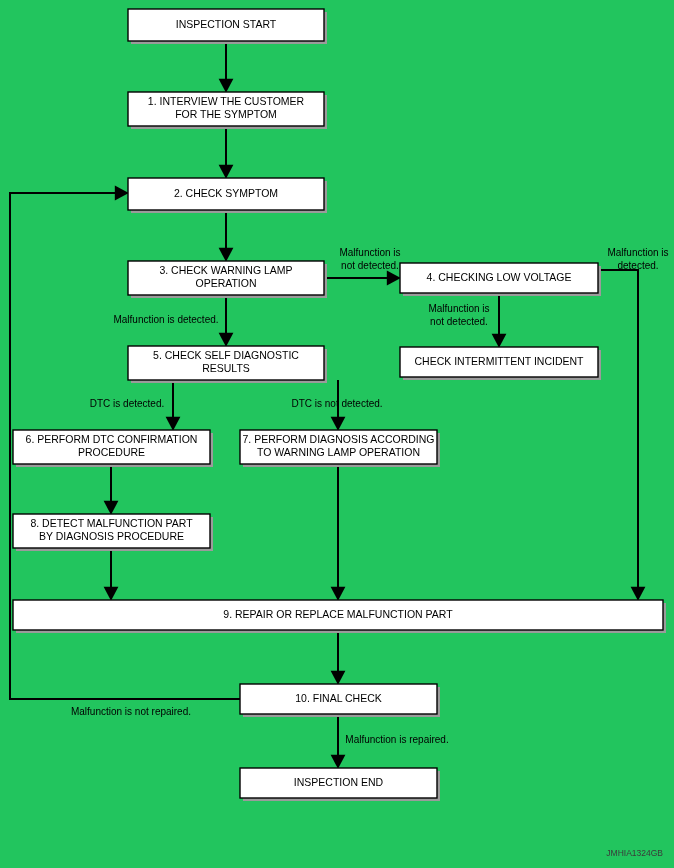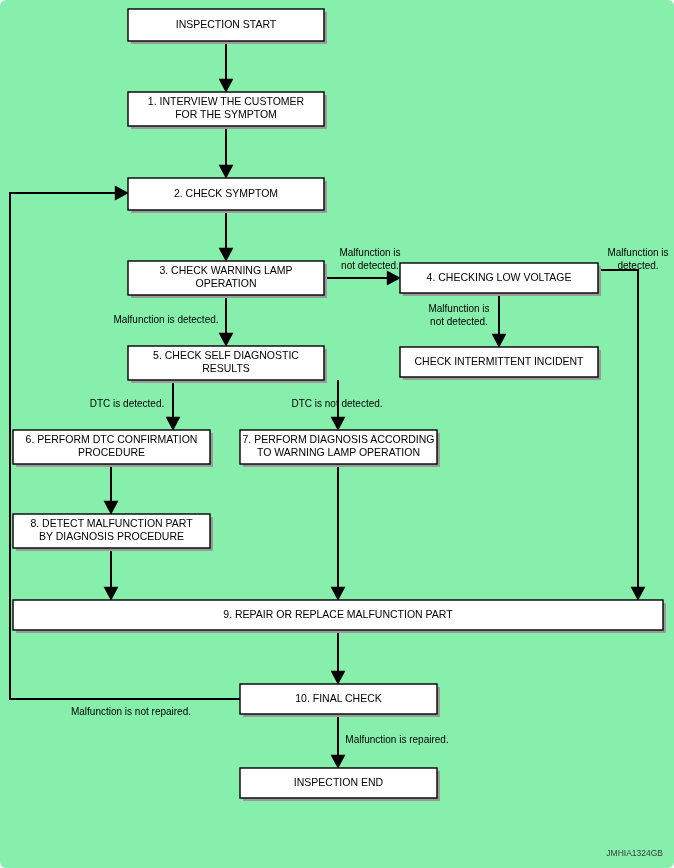--- a/index.html
+++ b/index.html
@@ -4,24 +4,23 @@
 <style>
   html, body {
     margin: 0;
     padding: 0;
     background: #ffffff;
   }
   #page {
     position: relative;
     width: 674px;
     height: 868px;
-    background: #86efac;
+    background: #22c55e;
     font-family: "Liberation Sans", sans-serif;
     overflow: hidden;
-    border-radius: 6px;
   }
   svg#flow {
     position: absolute;
     left: 0;
     top: 0;
     width: 674px;
     height: 868px;
   }
   .node-rect {
     fill: #ffffff;

